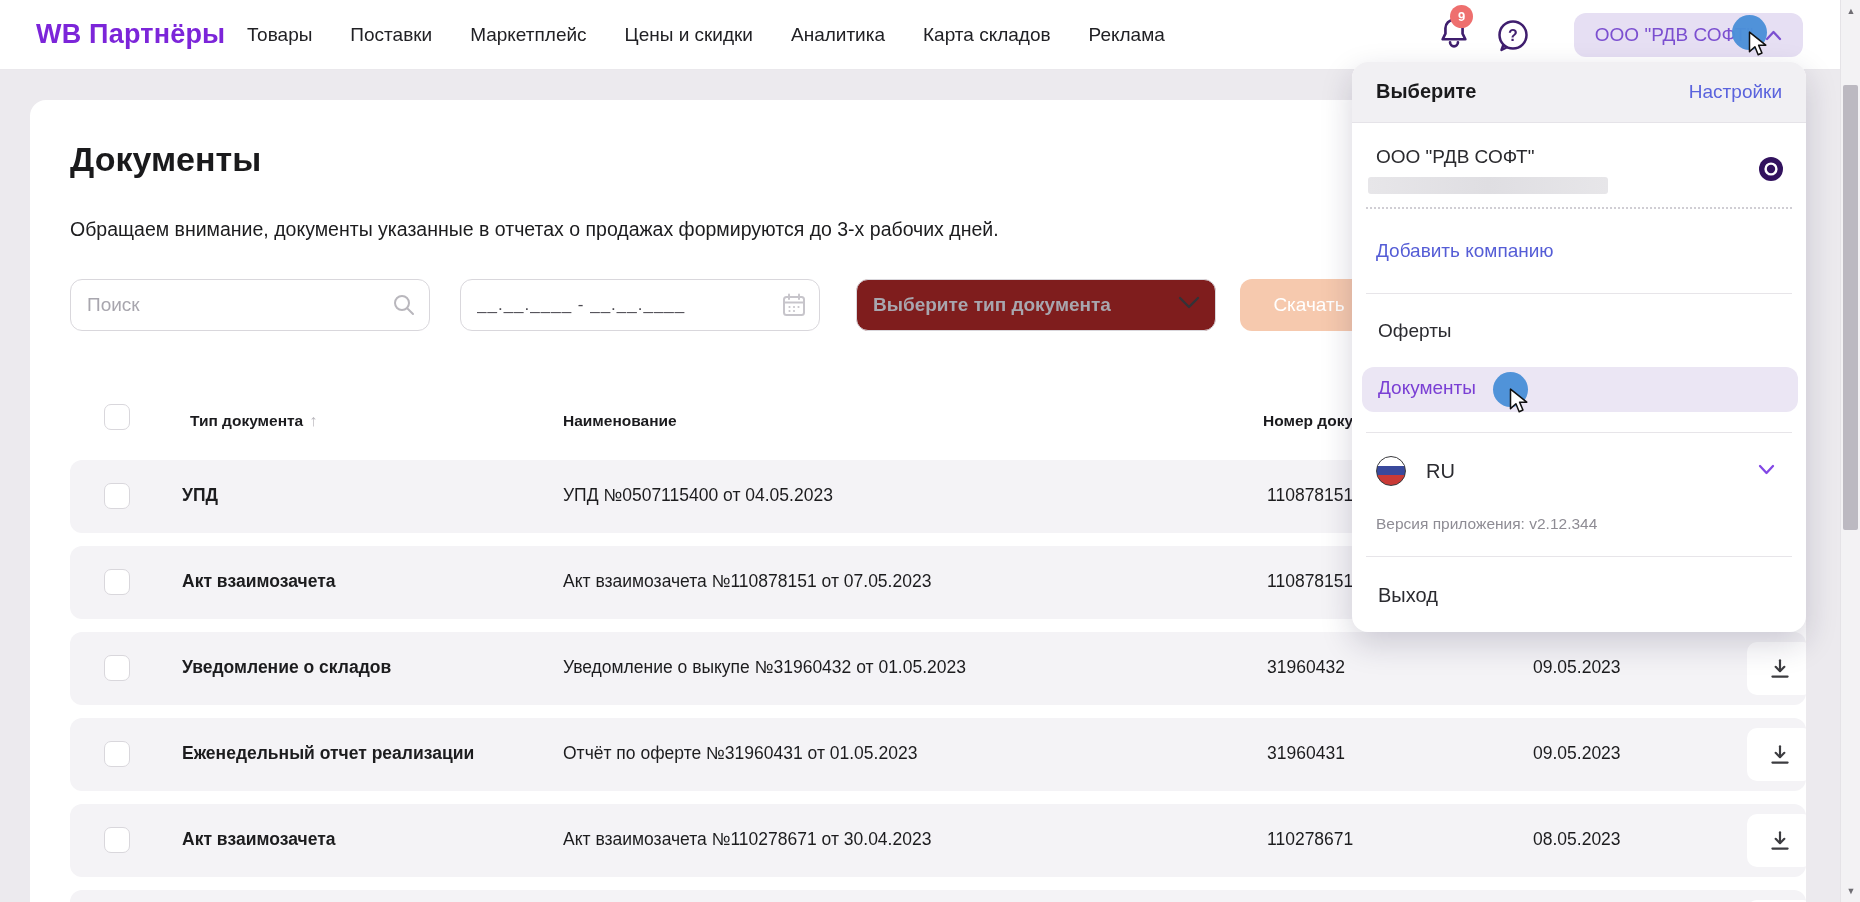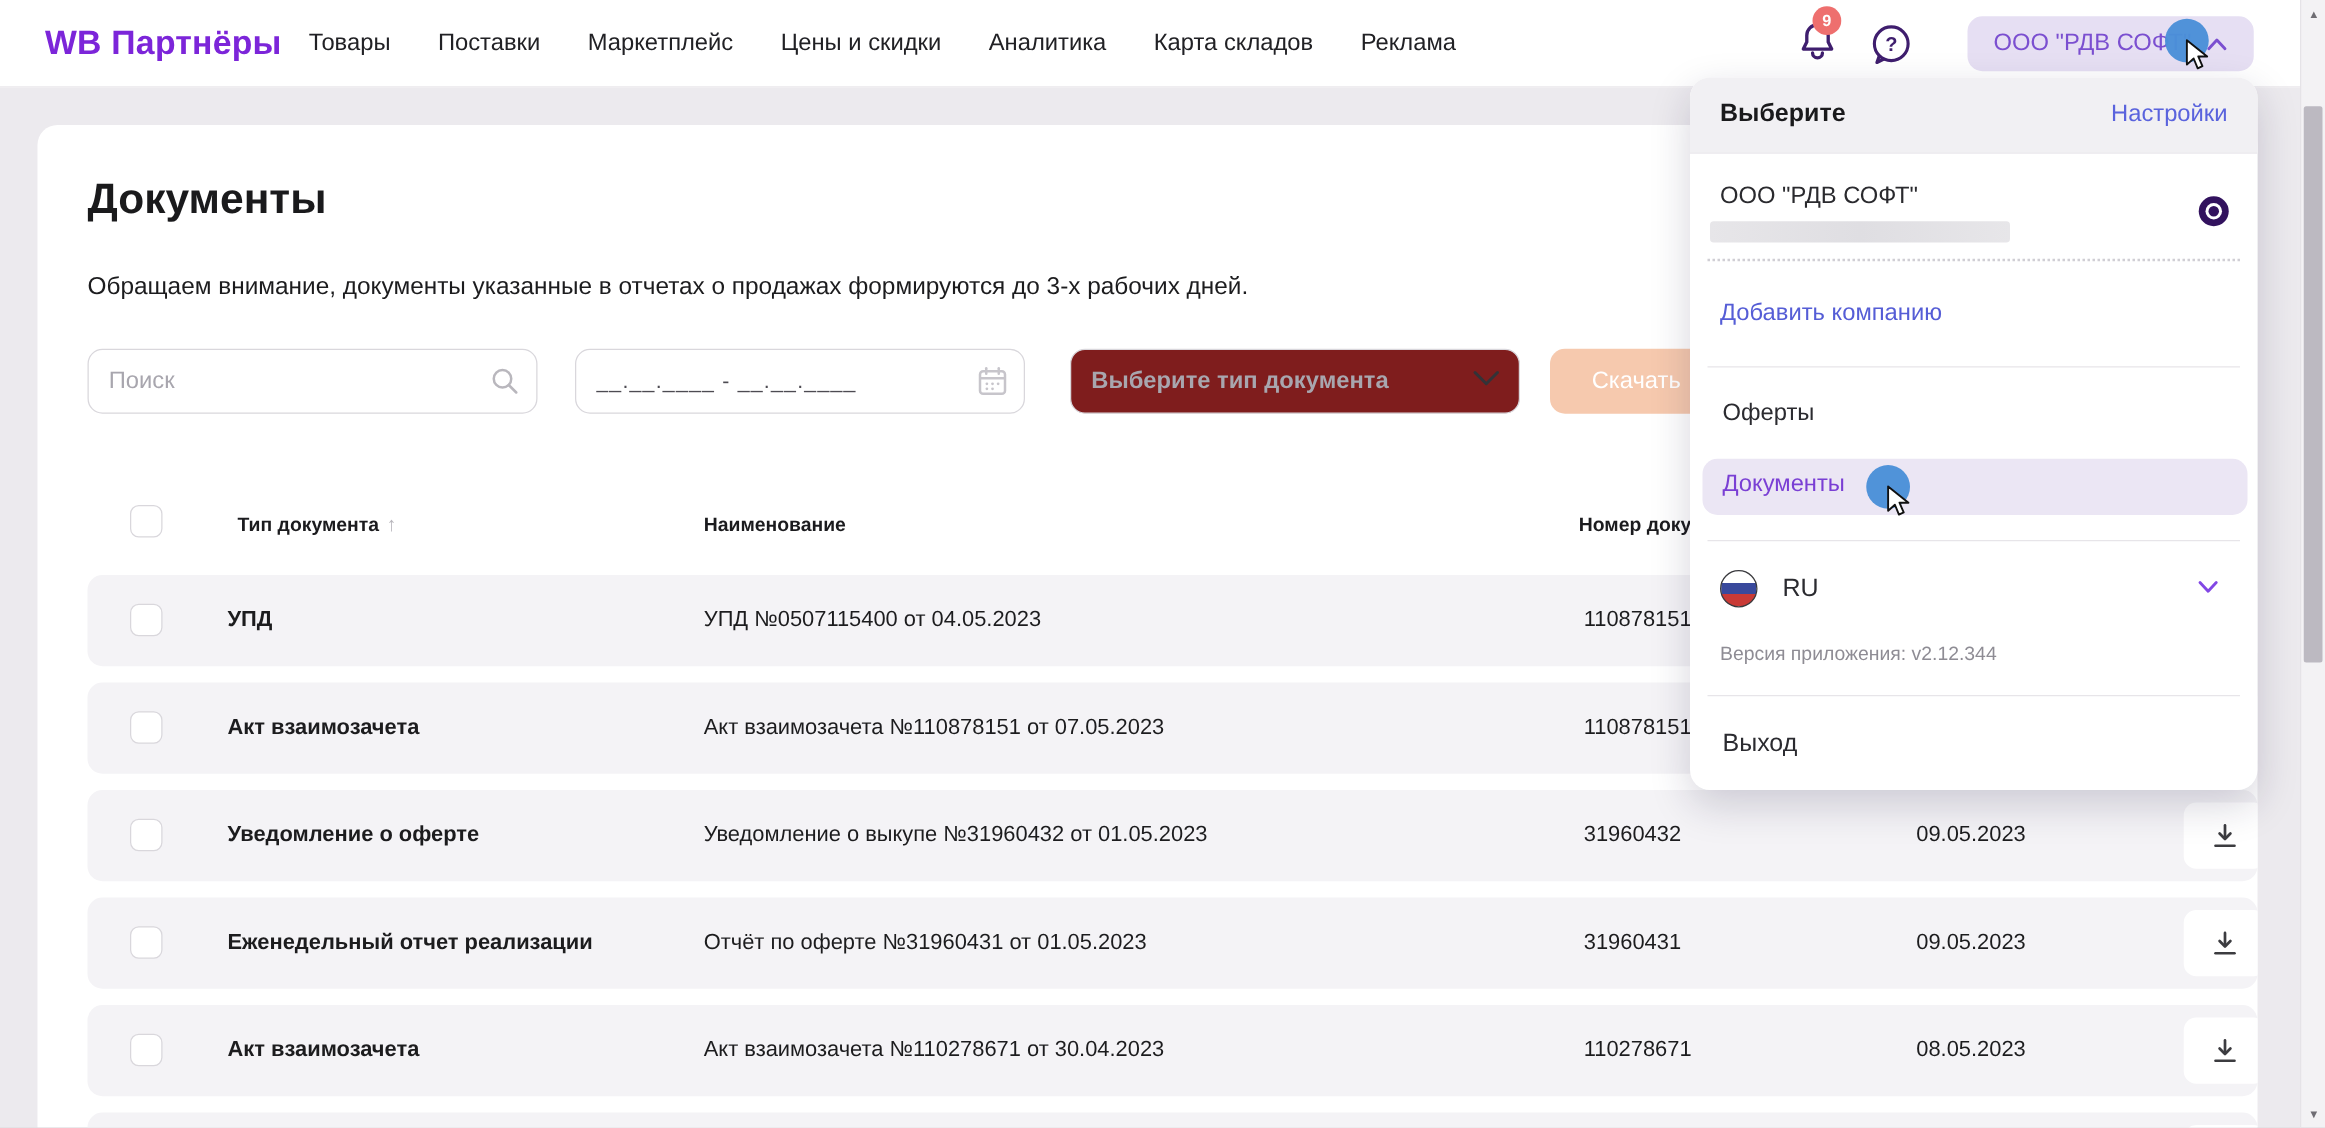--- a/index.html
+++ b/index.html
@@ -172,21 +172,21 @@
             <svg width="26" height="26" viewBox="0 0 24 24">
               <path d="M12 4 v9" fill="none" stroke="#3c3c40" stroke-width="2" stroke-linecap="round"></path>
               <path d="M8 10 l4 4 4 -4" fill="none" stroke="#3c3c40" stroke-width="2" stroke-linecap="round" stroke-linejoin="round"></path>
               <path d="M5 19 h14" fill="none" stroke="#3c3c40" stroke-width="2" stroke-linecap="round"></path>
             </svg>
           </button>
         </div>
 
         <div class="row">
           <div class="checkbox"></div>
-          <div class="cell c-type">Уведомление о оферте</div>
+          <div class="cell c-type">Уведомление о складов</div>
           <div class="cell c-name">Уведомление о выкупе №31960432 от 01.05.2023</div>
           <div class="cell c-number">31960432</div>
           <div class="cell c-date">09.05.2023</div>
           <button class="dl-btn">
             <svg width="26" height="26" viewBox="0 0 24 24">
               <path d="M12 4 v9" fill="none" stroke="#3c3c40" stroke-width="2" stroke-linecap="round"></path>
               <path d="M8 10 l4 4 4 -4" fill="none" stroke="#3c3c40" stroke-width="2" stroke-linecap="round" stroke-linejoin="round"></path>
               <path d="M5 19 h14" fill="none" stroke="#3c3c40" stroke-width="2" stroke-linecap="round"></path>
             </svg>
           </button>

